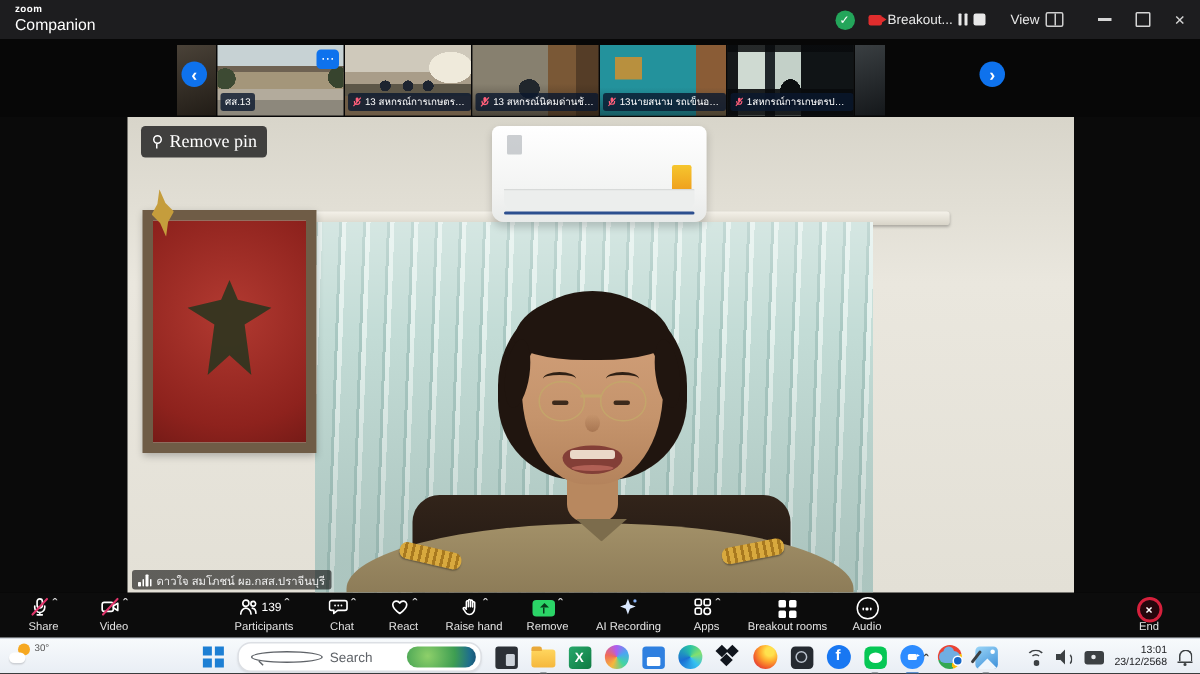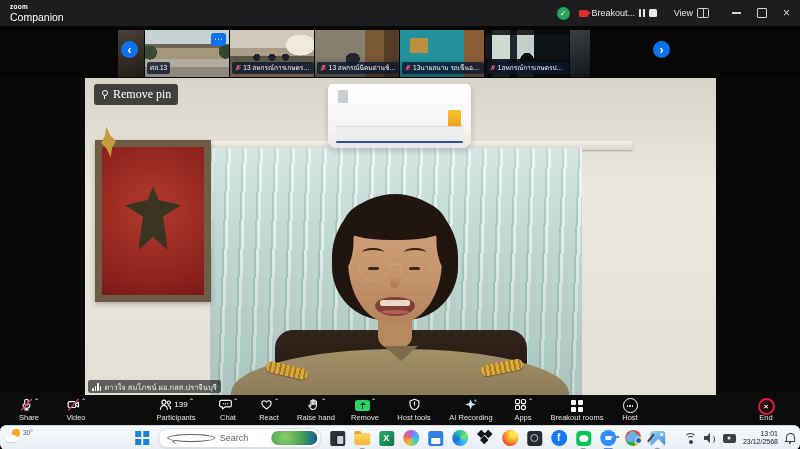--- a/index.html
+++ b/index.html
@@ -101,21 +101,21 @@
   .recbtn{width:11px;height:11px;border:1.2px solid #fff;border-radius:3px;display:flex;align-items:center;justify-content:center;gap:1.5px;margin-top:1px;}
   .recbtn .b{width:1.6px;height:5px;background:#fff;}
   .recbtn .sq{width:4px;height:4px;background:#fff;border-radius:.5px;}
   .grid2{display:grid;grid-template-columns:5px 5px;grid-gap:1.5px;margin-top:2px;}
   .grid2 i{width:5px;height:5px;background:#fff;border-radius:1px;}
   .more-ic{width:13px;height:13px;border:1.2px solid #fff;border-radius:50%;display:flex;align-items:center;justify-content:center;gap:1.2px;}
   .more-ic i{width:1.5px;height:1.5px;background:#fff;border-radius:50%;}
   .end-ic{width:13px;height:13px;border-radius:50%;border:2px solid #d6203c;background:#26060c;color:#fff;font-size:8px;display:flex;align-items:center;justify-content:center;font-weight:bold;line-height:1;}
   .spacer{height:100%;}
   
-  .taskbar{height:24px;background:linear-gradient(180deg,#f7fafc,#e8edf4);border-top:1px solid #d4d9e0;position:relative;border-radius:6px;}
+  .taskbar{height:24px;background:linear-gradient(180deg,#f7fafc,#e8edf4);border-top:1px solid #d4d9e0;position:relative;}
   .weather{position:absolute;left:6px;top:3px;display:flex;align-items:flex-start;gap:2px;}
   .w-ic{width:15px;height:14px;position:relative;}
   .w-ic::before{content:"";position:absolute;right:1px;top:0;width:8px;height:8px;border-radius:50%;background:#f6a821;}
   .w-ic::after{content:"";position:absolute;left:0;bottom:1px;width:11px;height:7px;border-radius:5px;background:#fff;box-shadow:0 1px 1px rgba(0,0,0,.15);}
   .w-t{font-size:6.5px;color:#555;}
   .centerbar{position:absolute;left:50%;top:0;height:24px;transform:translateX(-50%);display:flex;align-items:center;gap:9px;}
   .tslot{position:relative;display:flex;align-items:center;justify-content:center;height:24px;}
   .start{display:grid;grid-template-columns:6px 6px;gap:1.5px;}
   .start i{width:6px;height:6px;background:#1d7fd4;}
   .search{width:150px;height:18px;background:#fff;border:1px solid #dcdfe4;border-radius:9px;display:flex;align-items:center;padding:0 3px 0 8px;gap:5px;box-shadow:0 1px 1.5px rgba(0,0,0,.08);}
@@ -397,29 +397,20 @@
       </span>
       <span class="lbl">Raise hand</span>
     </div>
     <div class="titem" style="width:46px">
       <span class="irow">
         <span class="share-ic"></span>
         <span class="chev">ˆ</span>
       </span>
       <span class="lbl">Remove</span>
     </div>
-    <div class="titem" style="width:52px">
-      <span class="irow">
-        <svg viewBox="0 0 14 14" width="13" height="13">
-            <path d="M7 1.4l4.8 1.8v3.4c0 3-2 4.9-4.8 6-2.8-1.1-4.8-3-4.8-6V3.2z" fill="none" stroke="#fff" stroke-width="1.2" stroke-linejoin="round"></path>
-            <path d="M7 4.4v3.2" stroke="#fff" stroke-width="1.2" stroke-linecap="round"></path>
-          </svg>
-      </span>
-      <span class="lbl">Host tools</span>
-    </div>
     <div class="titem" style="width:62px">
       <span class="irow">
         <svg viewBox="0 0 14 14" width="14" height="14">
             <path fill="#dbe9ff" d="M6.6 1.2 8 5l3.8 1.4L8 7.8 6.6 11.6 5.2 7.8 1.4 6.4 5.2 5z"></path>
             <circle cx="11.3" cy="2.6" r="1.1" fill="#8ab4f8"></circle>
           </svg>
       </span>
       <span class="lbl">AI Recording</span>
     </div>
     <div class="titem" style="width:42px">
@@ -448,21 +439,21 @@
       <span class="lbl">Breakout rooms</span>
     </div>
     <div class="titem" style="width:40px">
       <span class="irow">
           <span class="more-ic">
             <i></i>
             <i></i>
             <i></i>
           </span>
         </span>
-      <span class="lbl">Host</span>
+      <span class="lbl">Audio</span>
     </div>
     <span class="spacer" style="flex:1"></span>
     <div class="titem" style="width:40px;margin-right:8px">
       <span class="irow">
           <span class="end-ic">
             <span>×</span>
           </span>
         </span>
       <span class="lbl">End</span>
     </div>

